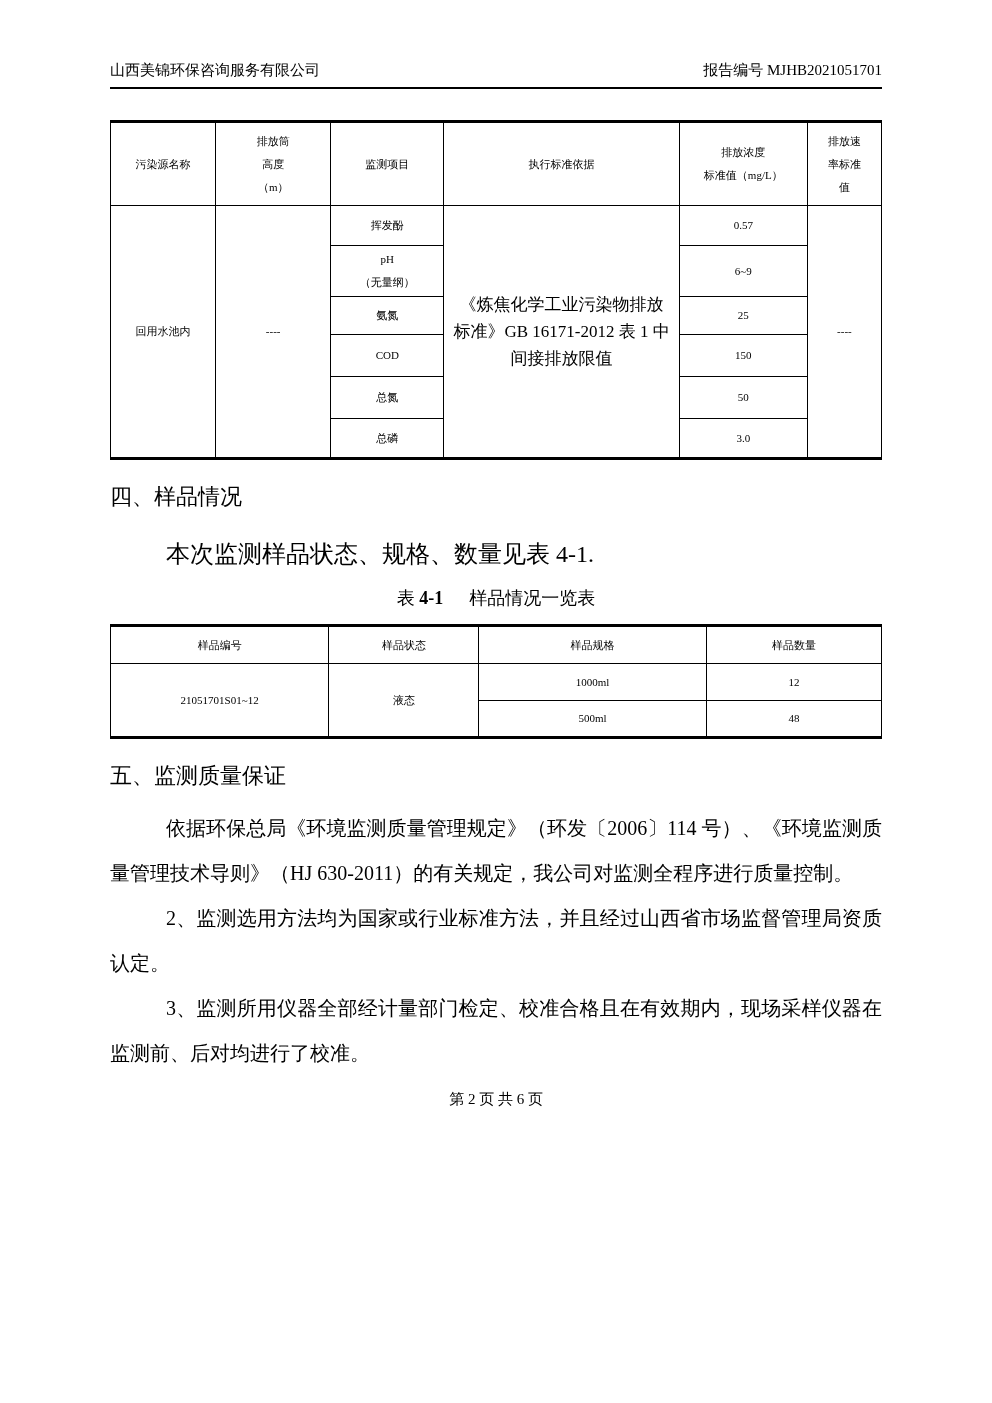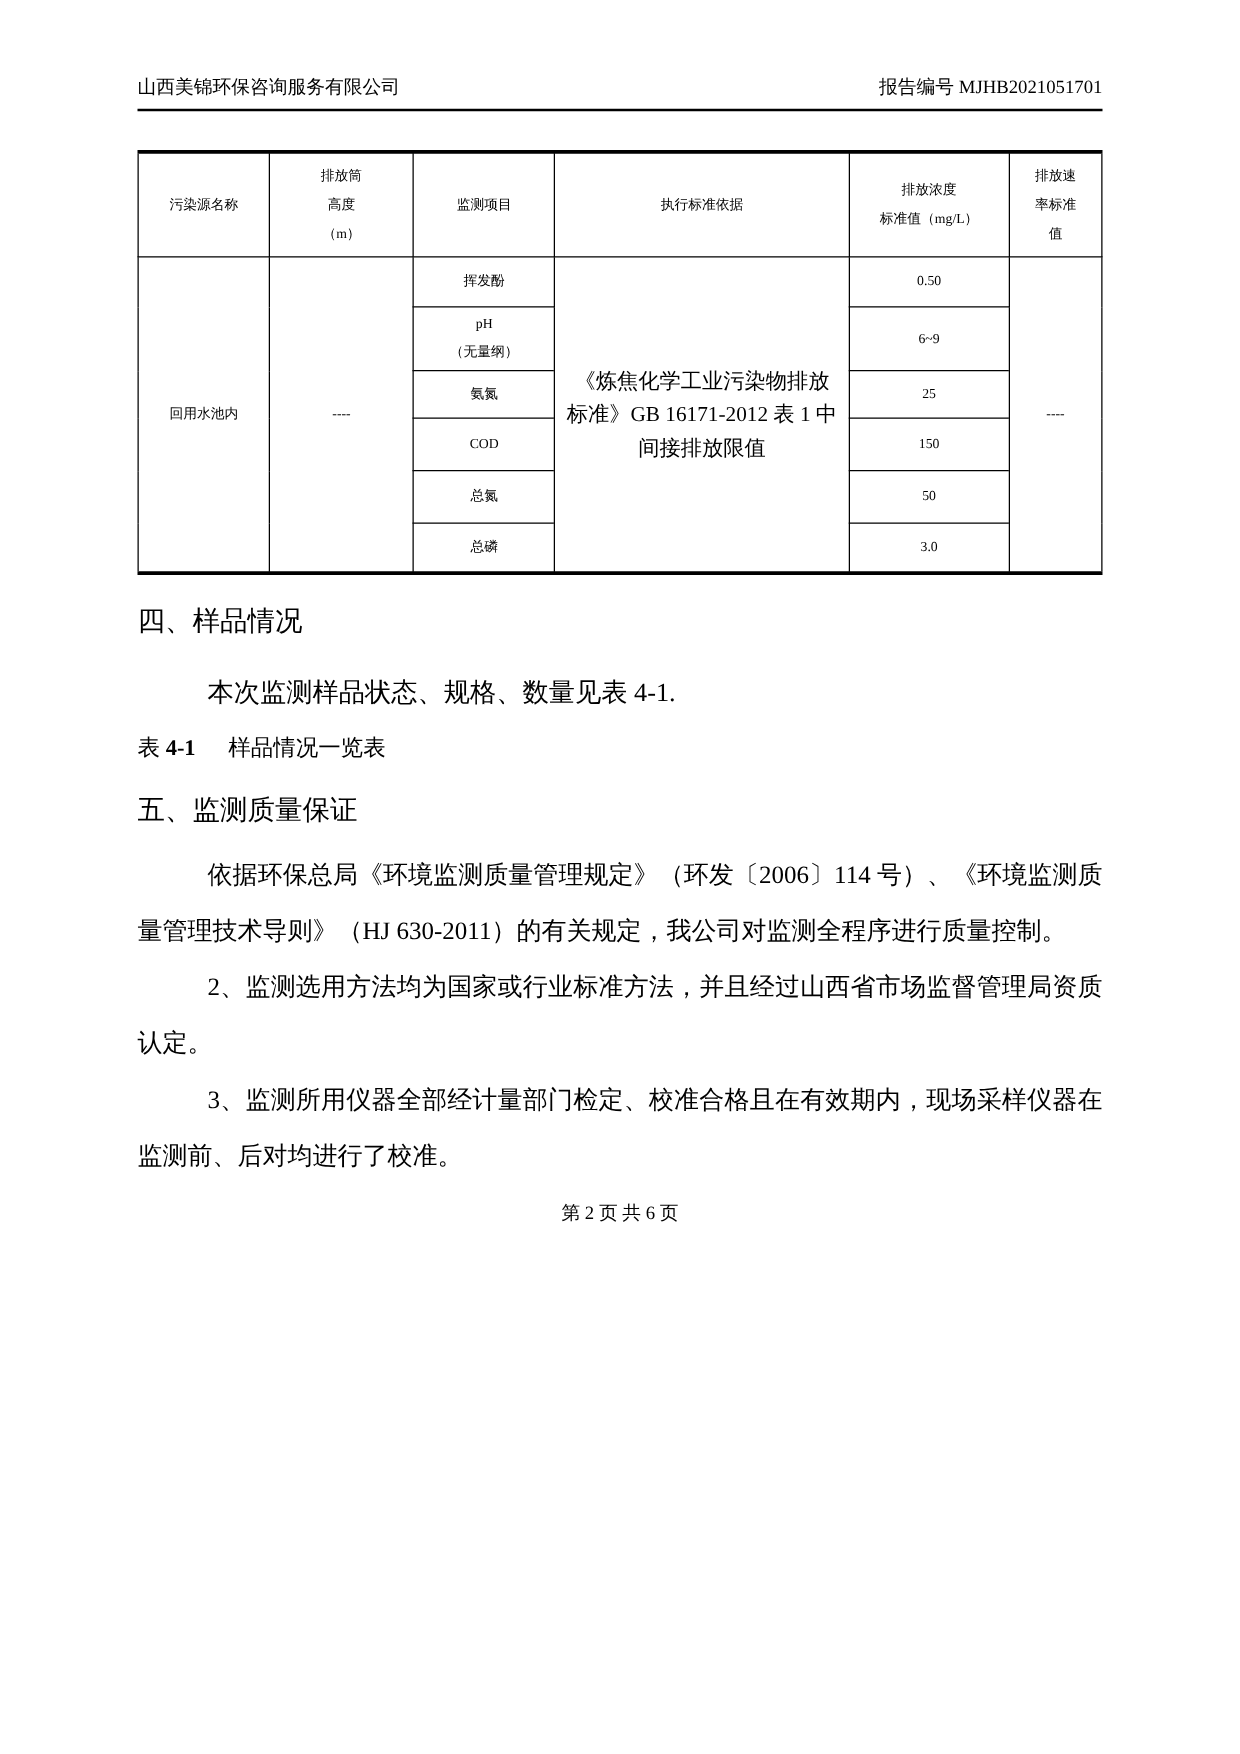--- a/index.html
+++ b/index.html
@@ -19,22 +19,22 @@
   .rule-table{border:1px solid #000;border-top:3px solid #000;border-bottom:3px solid #000;margin-top:31px;}
   .rule-table td,.rule-table th{
     border:1px solid #000;text-align:center;vertical-align:middle;
     font-weight:normal;font-size:11px;line-height:23px;padding:2px 3px;
     white-space:pre-line;overflow:hidden;
   }
   .rule-table .std-cell{font-size:17px;line-height:27px;}
   
   .sec-title{font-size:22px;line-height:30px;margin:22px 0 0 0;font-weight:normal;}
   .para{font-size:20px;line-height:45px;margin:0;text-align:justify;text-indent:56px;}
-  .intro{font-size:21px;line-height:30px;margin:27px 0 0 0;text-indent:56px;}
-  .caption{margin:16px 0 0 0;font-size:18px;line-height:26px;}
+  .intro{font-size:24px;line-height:30px;margin:27px 0 0 0;text-indent:56px;}
+  .caption{margin:16px 0 0 0;text-align:center;font-size:18px;line-height:26px;}
   .caption .num{font-weight:bold;margin-right:26px;}
   .samples-table{margin-top:13px;}
   .sec5-body{margin-top:15px;}
   .footer{margin-top:13px;text-align:center;font-size:15px;line-height:20px;}
 </style>
 </head>
 <body>
 
 <div class="content">
 
@@ -66,21 +66,21 @@
 率标准
 值</th>
     </tr>
     <tr style="height:40px">
       <td rowspan="6">回用水池内</td>
       <td rowspan="6">----</td>
       <td>挥发酚</td>
       <td rowspan="6" class="std-cell">《炼焦化学工业污染物排放
 标准》GB 16171-2012 表 1 中
 间接排放限值</td>
-      <td>0.50</td>
+      <td>0.57</td>
       <td rowspan="6">----</td>
     </tr>
     <tr style="height:48px">
       <td>pH
 （无量纲）</td>
       <td>6~9</td>
     </tr>
     <tr style="height:38px">
       <td>氨氮</td>
       <td>25</td>
@@ -99,20 +99,46 @@
     </tr>
   </tbody>
     </table>
 
   <h2 class="sec-title">四、样品情况</h2>
 
   <p class="intro">本次监测样品状态、规格、数量见表 4-1.</p>
 
   <p class="caption"><span>表</span> <span class="num">4-1</span><span>样品情况一览表</span></p>
 
+  <table class="rule-table samples-table" style="margin-top:13px;">
+    <colgroup>
+      <col style="width:218px">
+        <col style="width:150px">
+        <col style="width:227px">
+        <col style="width:175px">
+    </colgroup>
+    <tbody>
+        <tr style="height:38px">
+      <th>样品编号</th>
+      <th>样品状态</th>
+      <th>样品规格</th>
+      <th>样品数量</th>
+    </tr>
+    <tr style="height:37px">
+      <td rowspan="2">21051701S01~12</td>
+      <td rowspan="2">液态</td>
+      <td>1000ml</td>
+      <td>12</td>
+    </tr>
+    <tr style="height:37px">
+      <td>500ml</td>
+      <td>48</td>
+    </tr>
+  </tbody>
+    </table>
 
   <h2 class="sec-title">五、监测质量保证</h2>
 
   <div class="sec5-body">
     <p class="para">依据环保总局《环境监测质量管理规定》（环发〔2006〕114 号）、《环境监测质量管理技术导则》（HJ 630-2011）的有关规定，我公司对监测全程序进行质量控制。</p>
     <p class="para">2、监测选用方法均为国家或行业标准方法，并且经过山西省市场监督管理局资质认定。</p>
     <p class="para">3、监测所用仪器全部经计量部门检定、校准合格且在有效期内，现场采样仪器在监测前、后对均进行了校准。</p>
   </div>
 
   <div class="footer">第 2 页 共 6 页</div>

